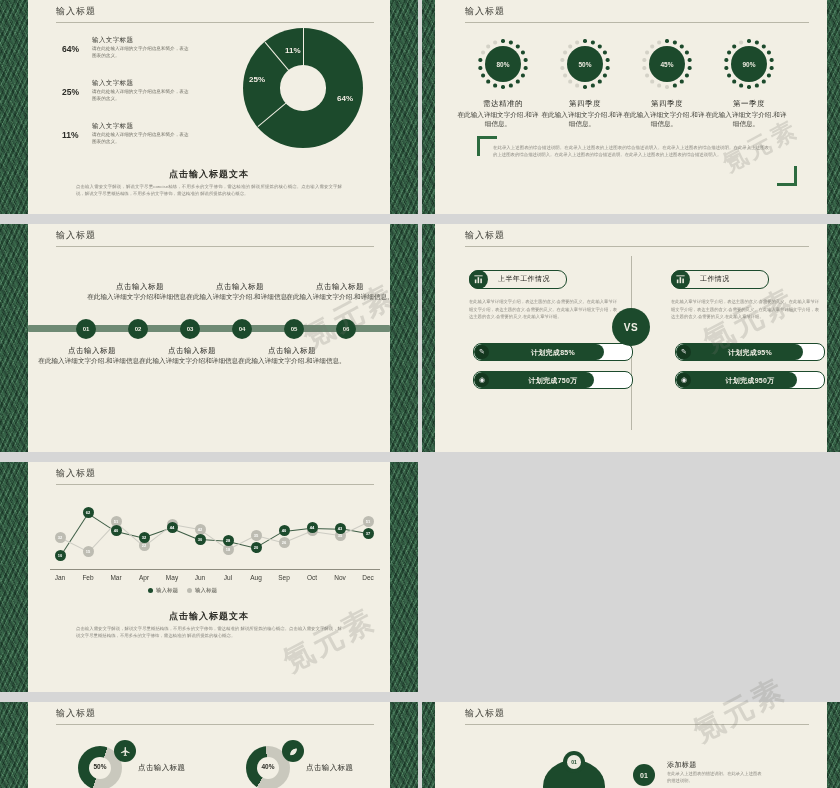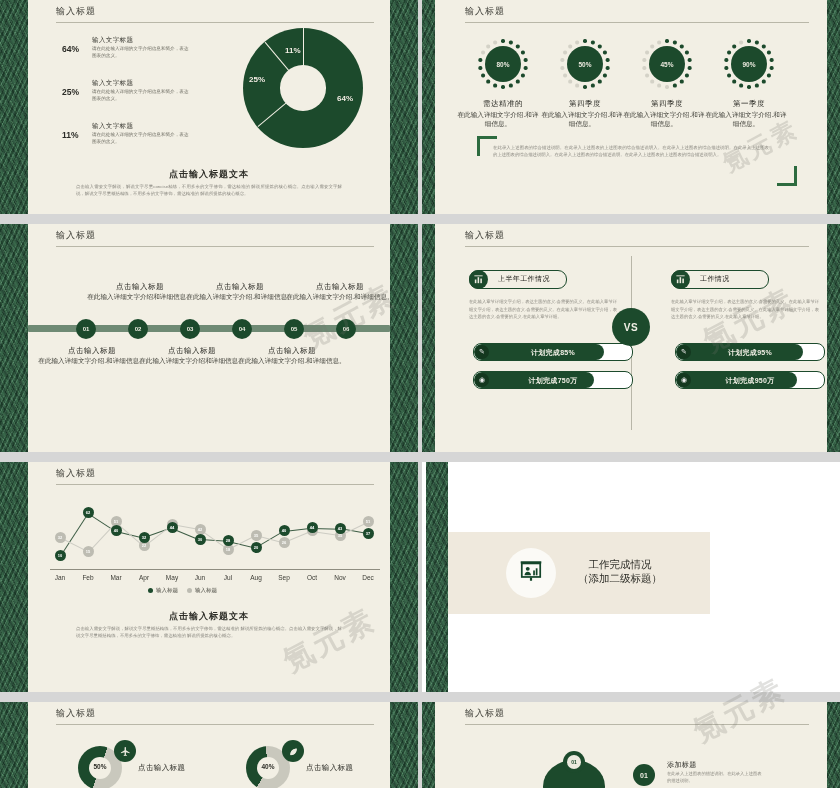--- a/index.html
+++ b/index.html
@@ -468,42 +468,20 @@
       <div class="lgd" style="left:120px;top:125px;">
         <span><i style="background:#1c4a2c"></i><span>输入标题</span></span>
         <span><i style="background:#bdbcb2"></i><span>输入标题</span></span>
       </div>
 
       <div class="ct-head" style="top:148px;">点击输入标题文本</div>
       <div class="ct-body" style="left:48px;right:48px;top:163px;">点击输入需要文字解说，解说文字尽量概括精练，不用多余的文字修饰，需达精准的 解说所提炼的核心概念。点击输入需要文字解说，解说文字尽量概括精练，不用多余的文字修饰，需达精准的 解说所提炼的核心概念。</div>
     </div>
   </div>
 
-  <div class="slide white" style="left:422px;top:462px;width:418px;height:230px;">
-    <div class="leaf left" style="width:22px;left:4px;"></div>
-    <div class="sec-band" style="left:26px;width:262px;top:70px;height:82px;"></div>
-    <div class="sec-circ" style="left:84px;top:86px;">
-      <span>
-        <svg width="26" height="26" viewBox="0 0 24 24" fill="#14452a">
-          <rect x="2.5" y="3" width="19" height="2"></rect>
-          <rect x="3.5" y="5" width="17" height="12.5" fill="none" stroke="#14452a" stroke-width="1.6"></rect>
-          <circle cx="9" cy="10" r="1.8"></circle>
-          <path d="M6 16c0-2 1.4-3.4 3-3.4S12 14 12 16z"></path>
-          <rect x="14" y="11.5" width="1.6" height="4.5"></rect>
-          <rect x="16.4" y="9.5" width="1.6" height="6.5"></rect>
-          <rect x="11.8" y="7.5" width="10" height="0"></rect>
-          <rect x="11" y="18" width="2" height="3"></rect>
-        </svg>
-      </span>
-    </div>
-    <div class="sec-tx" style="left:148px;top:95px;">
-      <span style="white-space:pre-line">工作完成情况
-（添加二级标题）</span>
-    </div>
-  </div>
 
   <div class="slide" style="left:0;top:702px;width:418px;height:86px;">
     <div class="leaf left"></div>
     <div class="leaf right"></div>
     <div class="body-area">
       <div class="s-title">输入标题</div>
       <div class="s-rule"></div>
 
       <div class="ring" style="left:50px;top:44px;background:conic-gradient(from 200deg,#1c4a2c 0 180deg,#c9c8bd 180deg 360deg);">
         <div class="hole2"></div>

